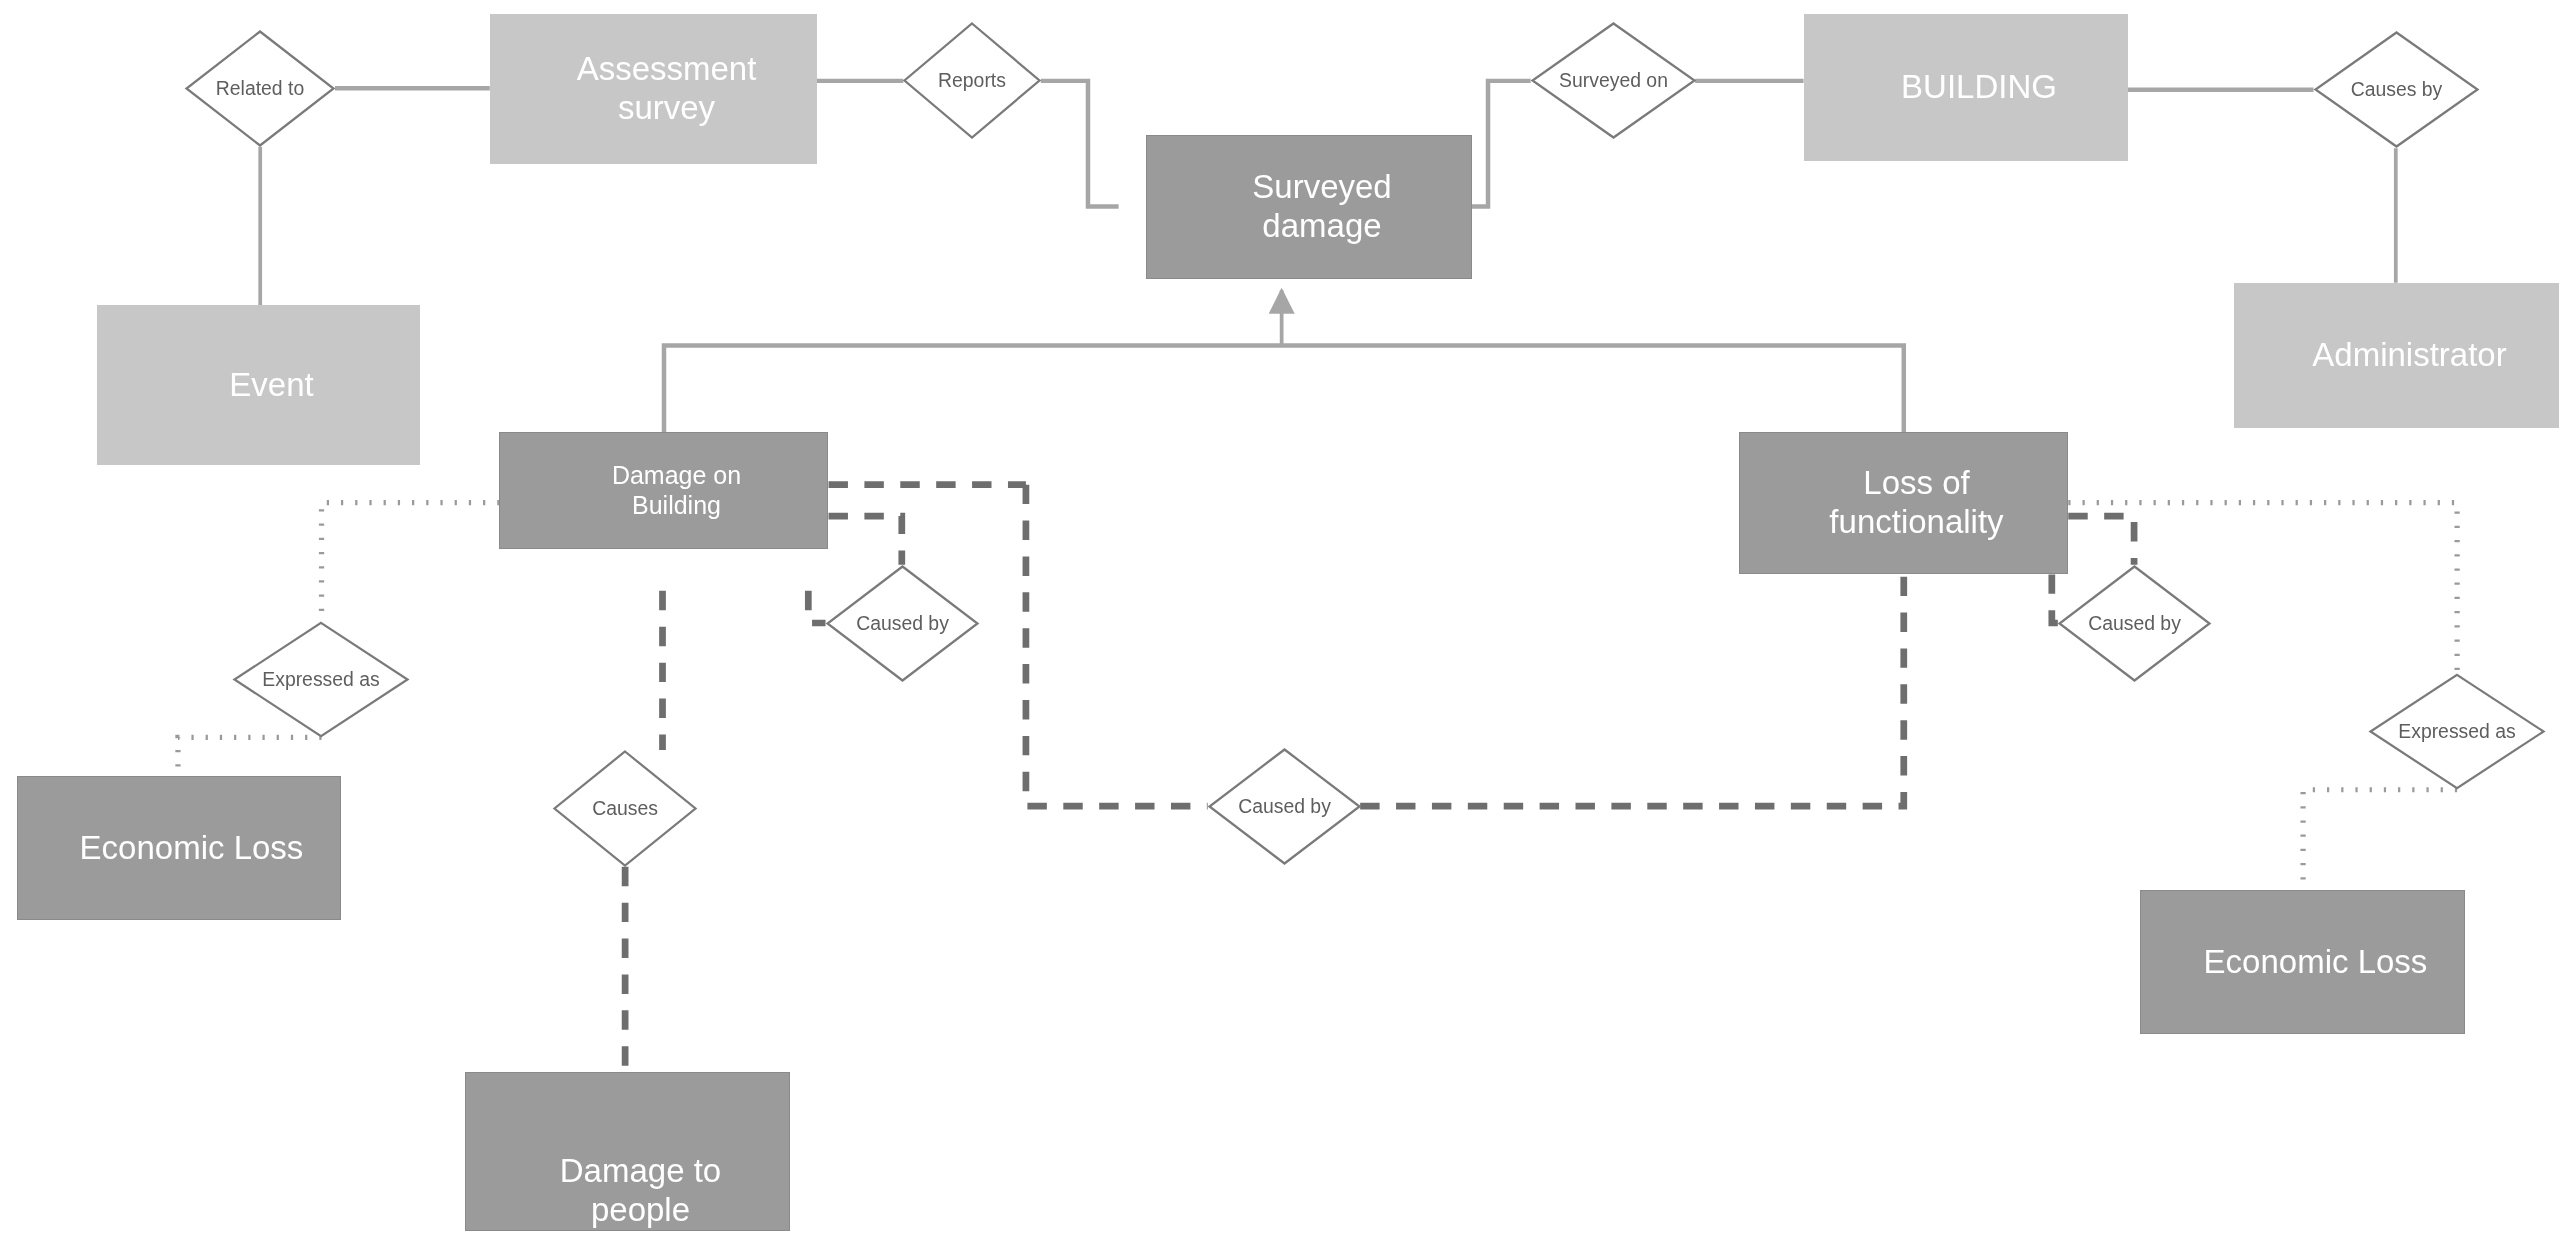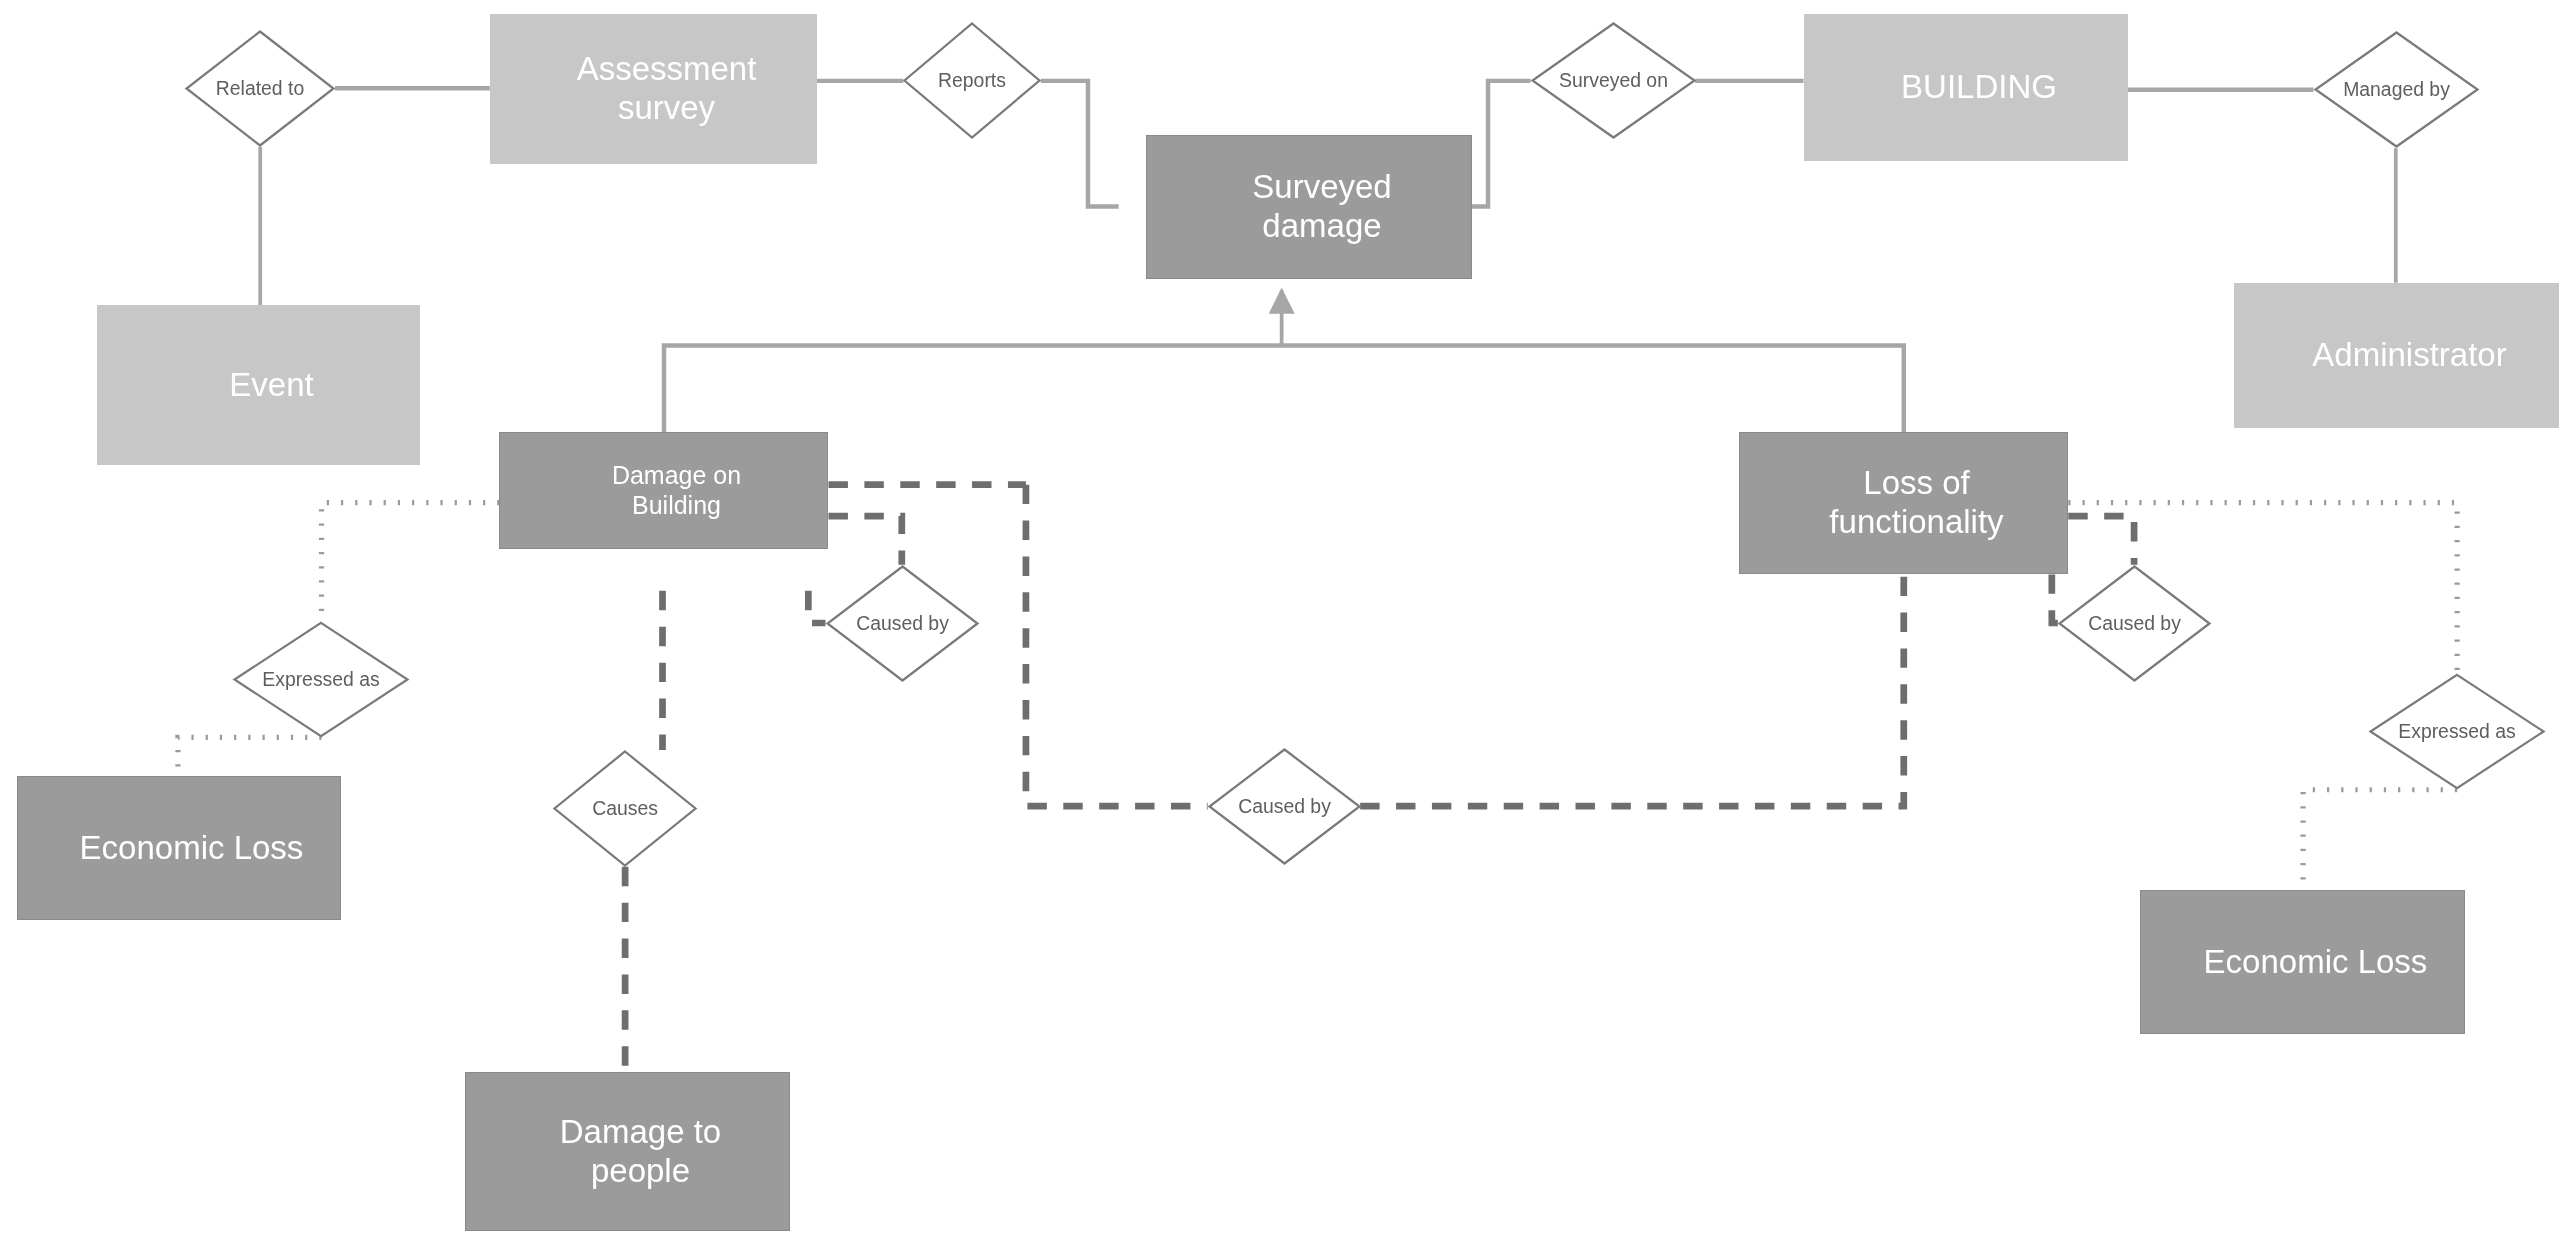--- a/index.html
+++ b/index.html
@@ -96,21 +96,21 @@
   </div>
 
   <div class="entity strong" style="left:16.5px;top:776px;width:324px;height:144px;font-size:33px;">
     <span>Economic Loss</span>
   </div>
 
   <div class="entity strong" style="left:2140px;top:890px;width:325px;height:144px;font-size:33px;">
     <span>Economic Loss</span>
   </div>
 
-  <div class="entity strong" style="left:465px;top:1072px;width:325px;height:159px;font-size:33px;">
+  <div class="entity strong" style="left:465px;top:1072px;width:325px;height:159px;font-size:33px;align-items:flex-end;">
     <span>Damage to
 people</span>
   </div>
 
   <div class="rel" style="left:185px;top:30px;width:150px;height:117px;font-size:19.4px;">
     <svg width="150" height="117" viewBox="0 0 200 156">
       <polygon points="100,2 198,78 100,154 2,78" fill="#ffffff" stroke="#7a7a7a" stroke-width="3"></polygon>
     </svg>
     <span class="rlabel">Related to</span>
   </div>
@@ -126,21 +126,21 @@
     <svg width="165" height="117" viewBox="0 0 220 156">
       <polygon points="110,2 218,78 110,154 2,78" fill="#ffffff" stroke="#7a7a7a" stroke-width="3"></polygon>
     </svg>
     <span class="rlabel">Surveyed on</span>
   </div>
 
   <div class="rel" style="left:2314px;top:31px;width:165px;height:117px;font-size:19.4px;">
     <svg width="165" height="117" viewBox="0 0 220 156">
       <polygon points="110,2 218,78 110,154 2,78" fill="#ffffff" stroke="#7a7a7a" stroke-width="3"></polygon>
     </svg>
-    <span class="rlabel">Managed by</span>
+    <span class="rlabel">Causes by</span>
   </div>
 
   <div class="rel" style="left:233px;top:621px;width:176px;height:117px;font-size:19.4px;">
     <svg width="176" height="117" viewBox="0 0 236 156">
       <polygon points="118,2 234,78 118,154 2,78" fill="#ffffff" stroke="#7a7a7a" stroke-width="3"></polygon>
     </svg>
     <span class="rlabel">Expressed as</span>
   </div>
 
   <div class="rel" style="left:826px;top:565px;width:153px;height:117px;font-size:19.4px;">

